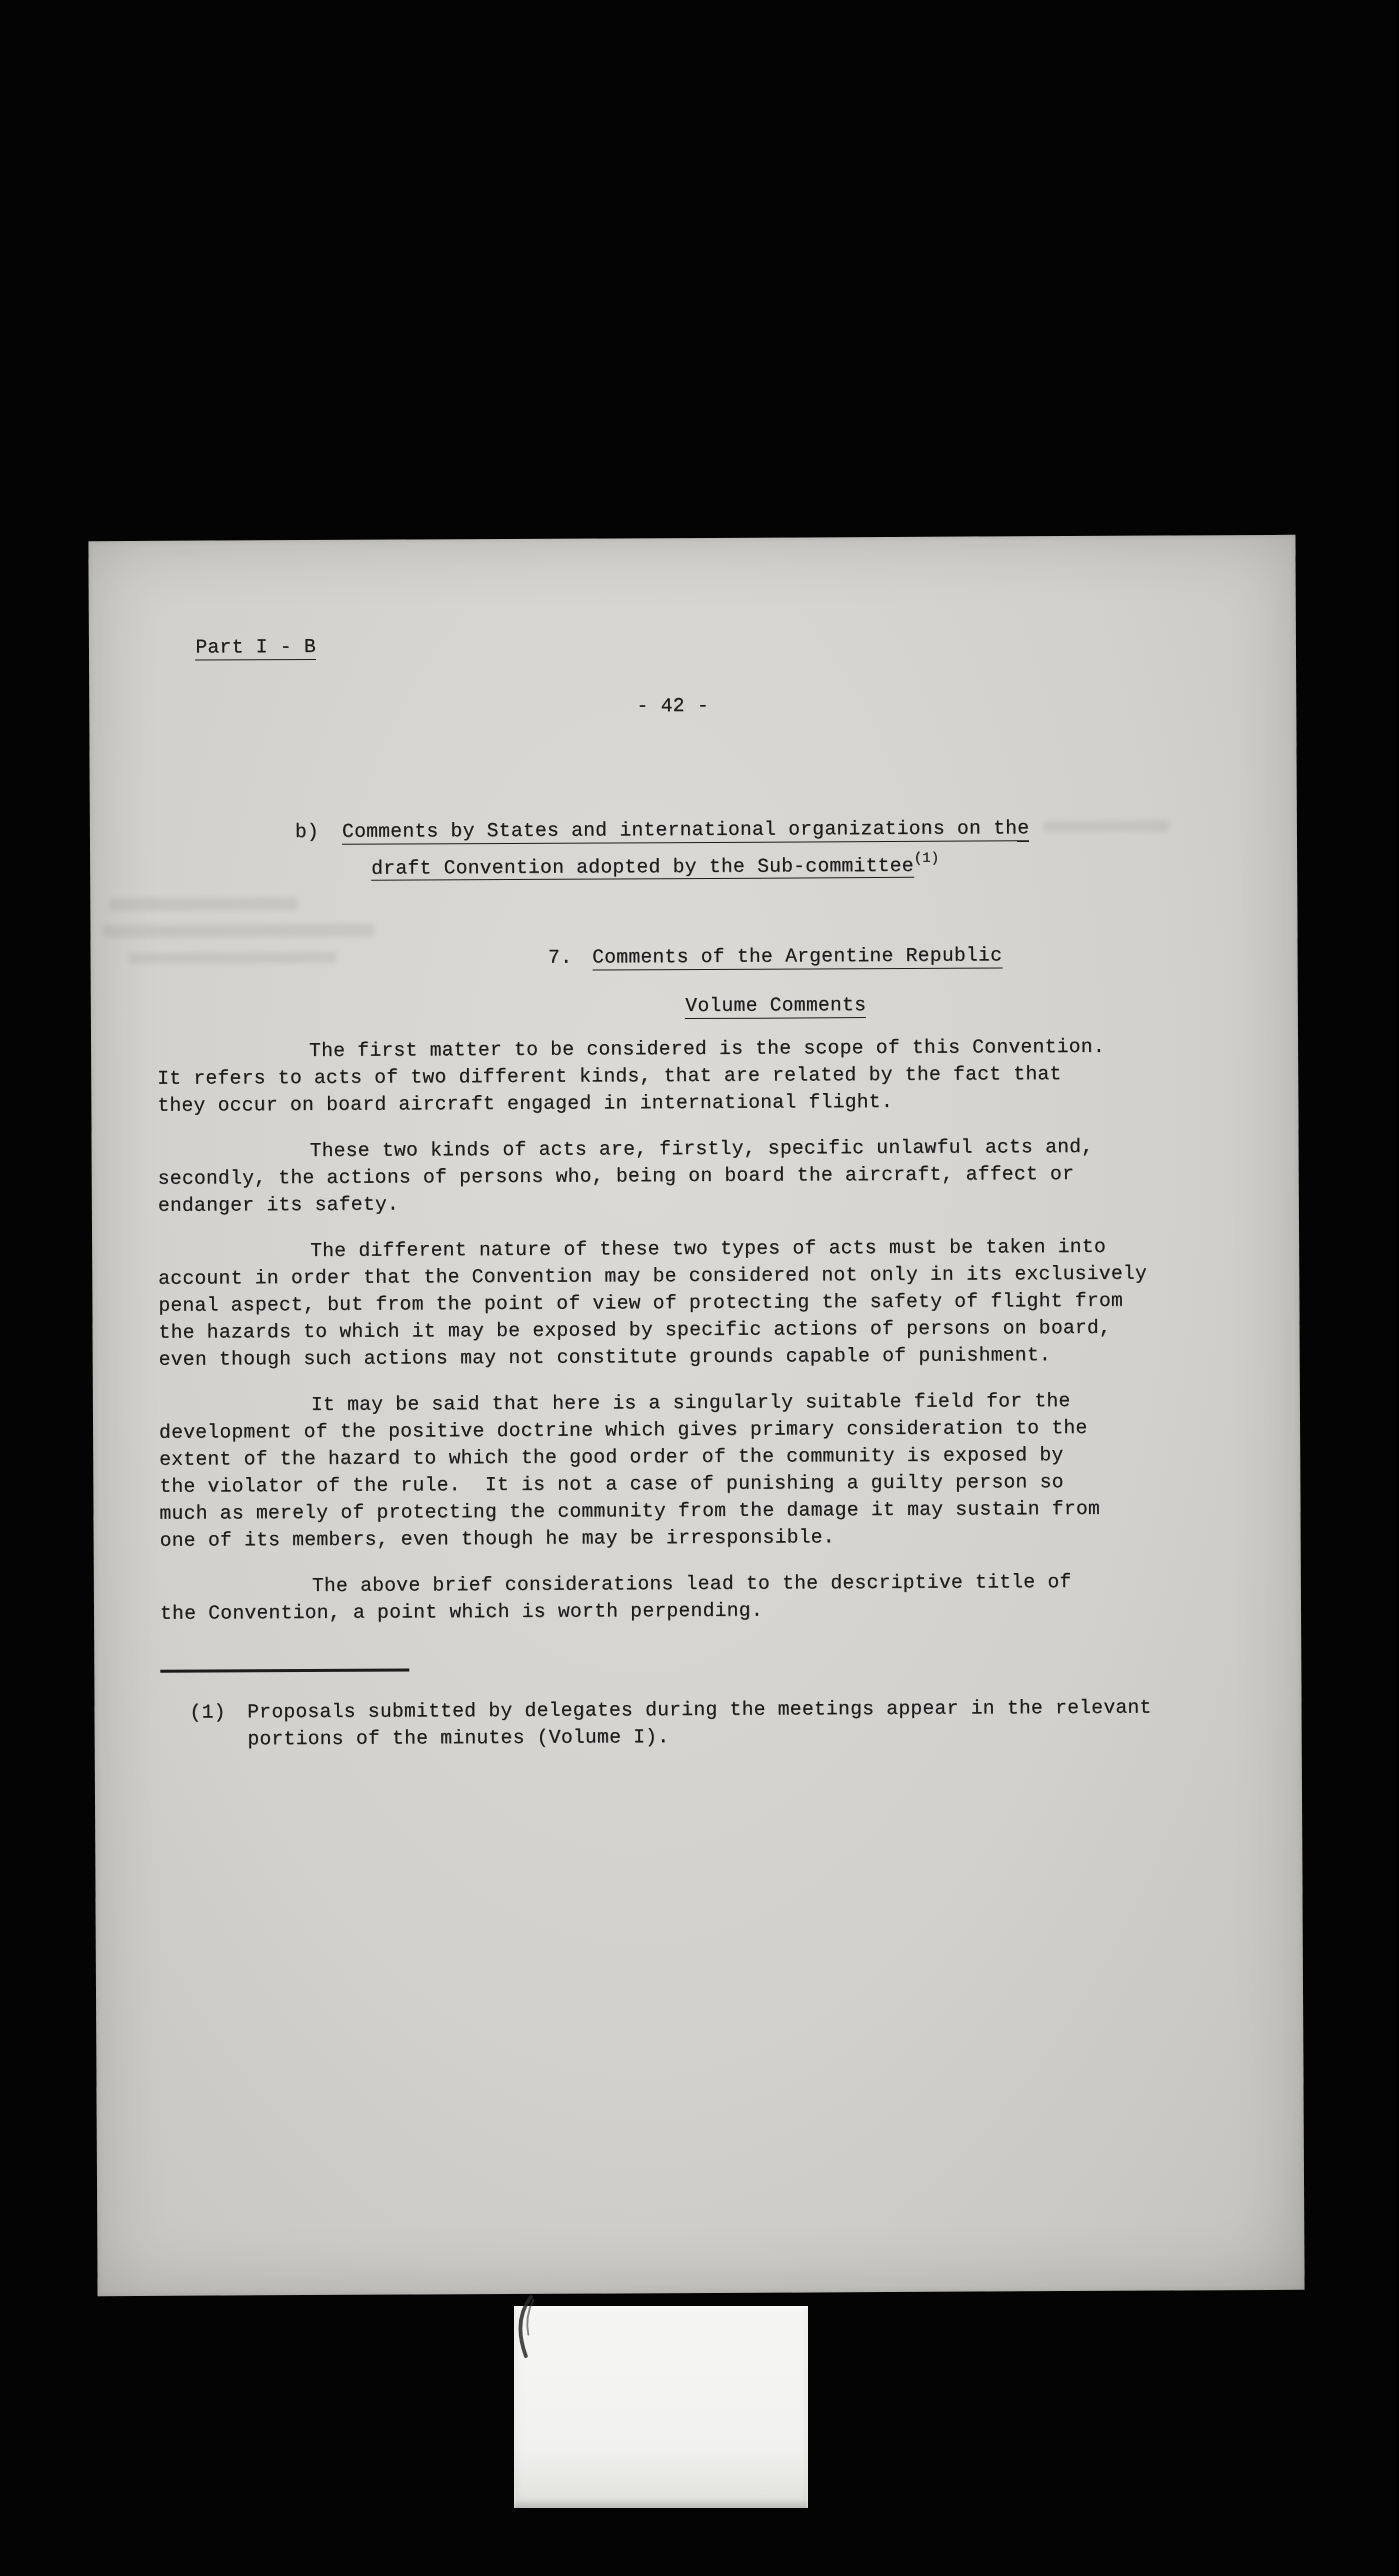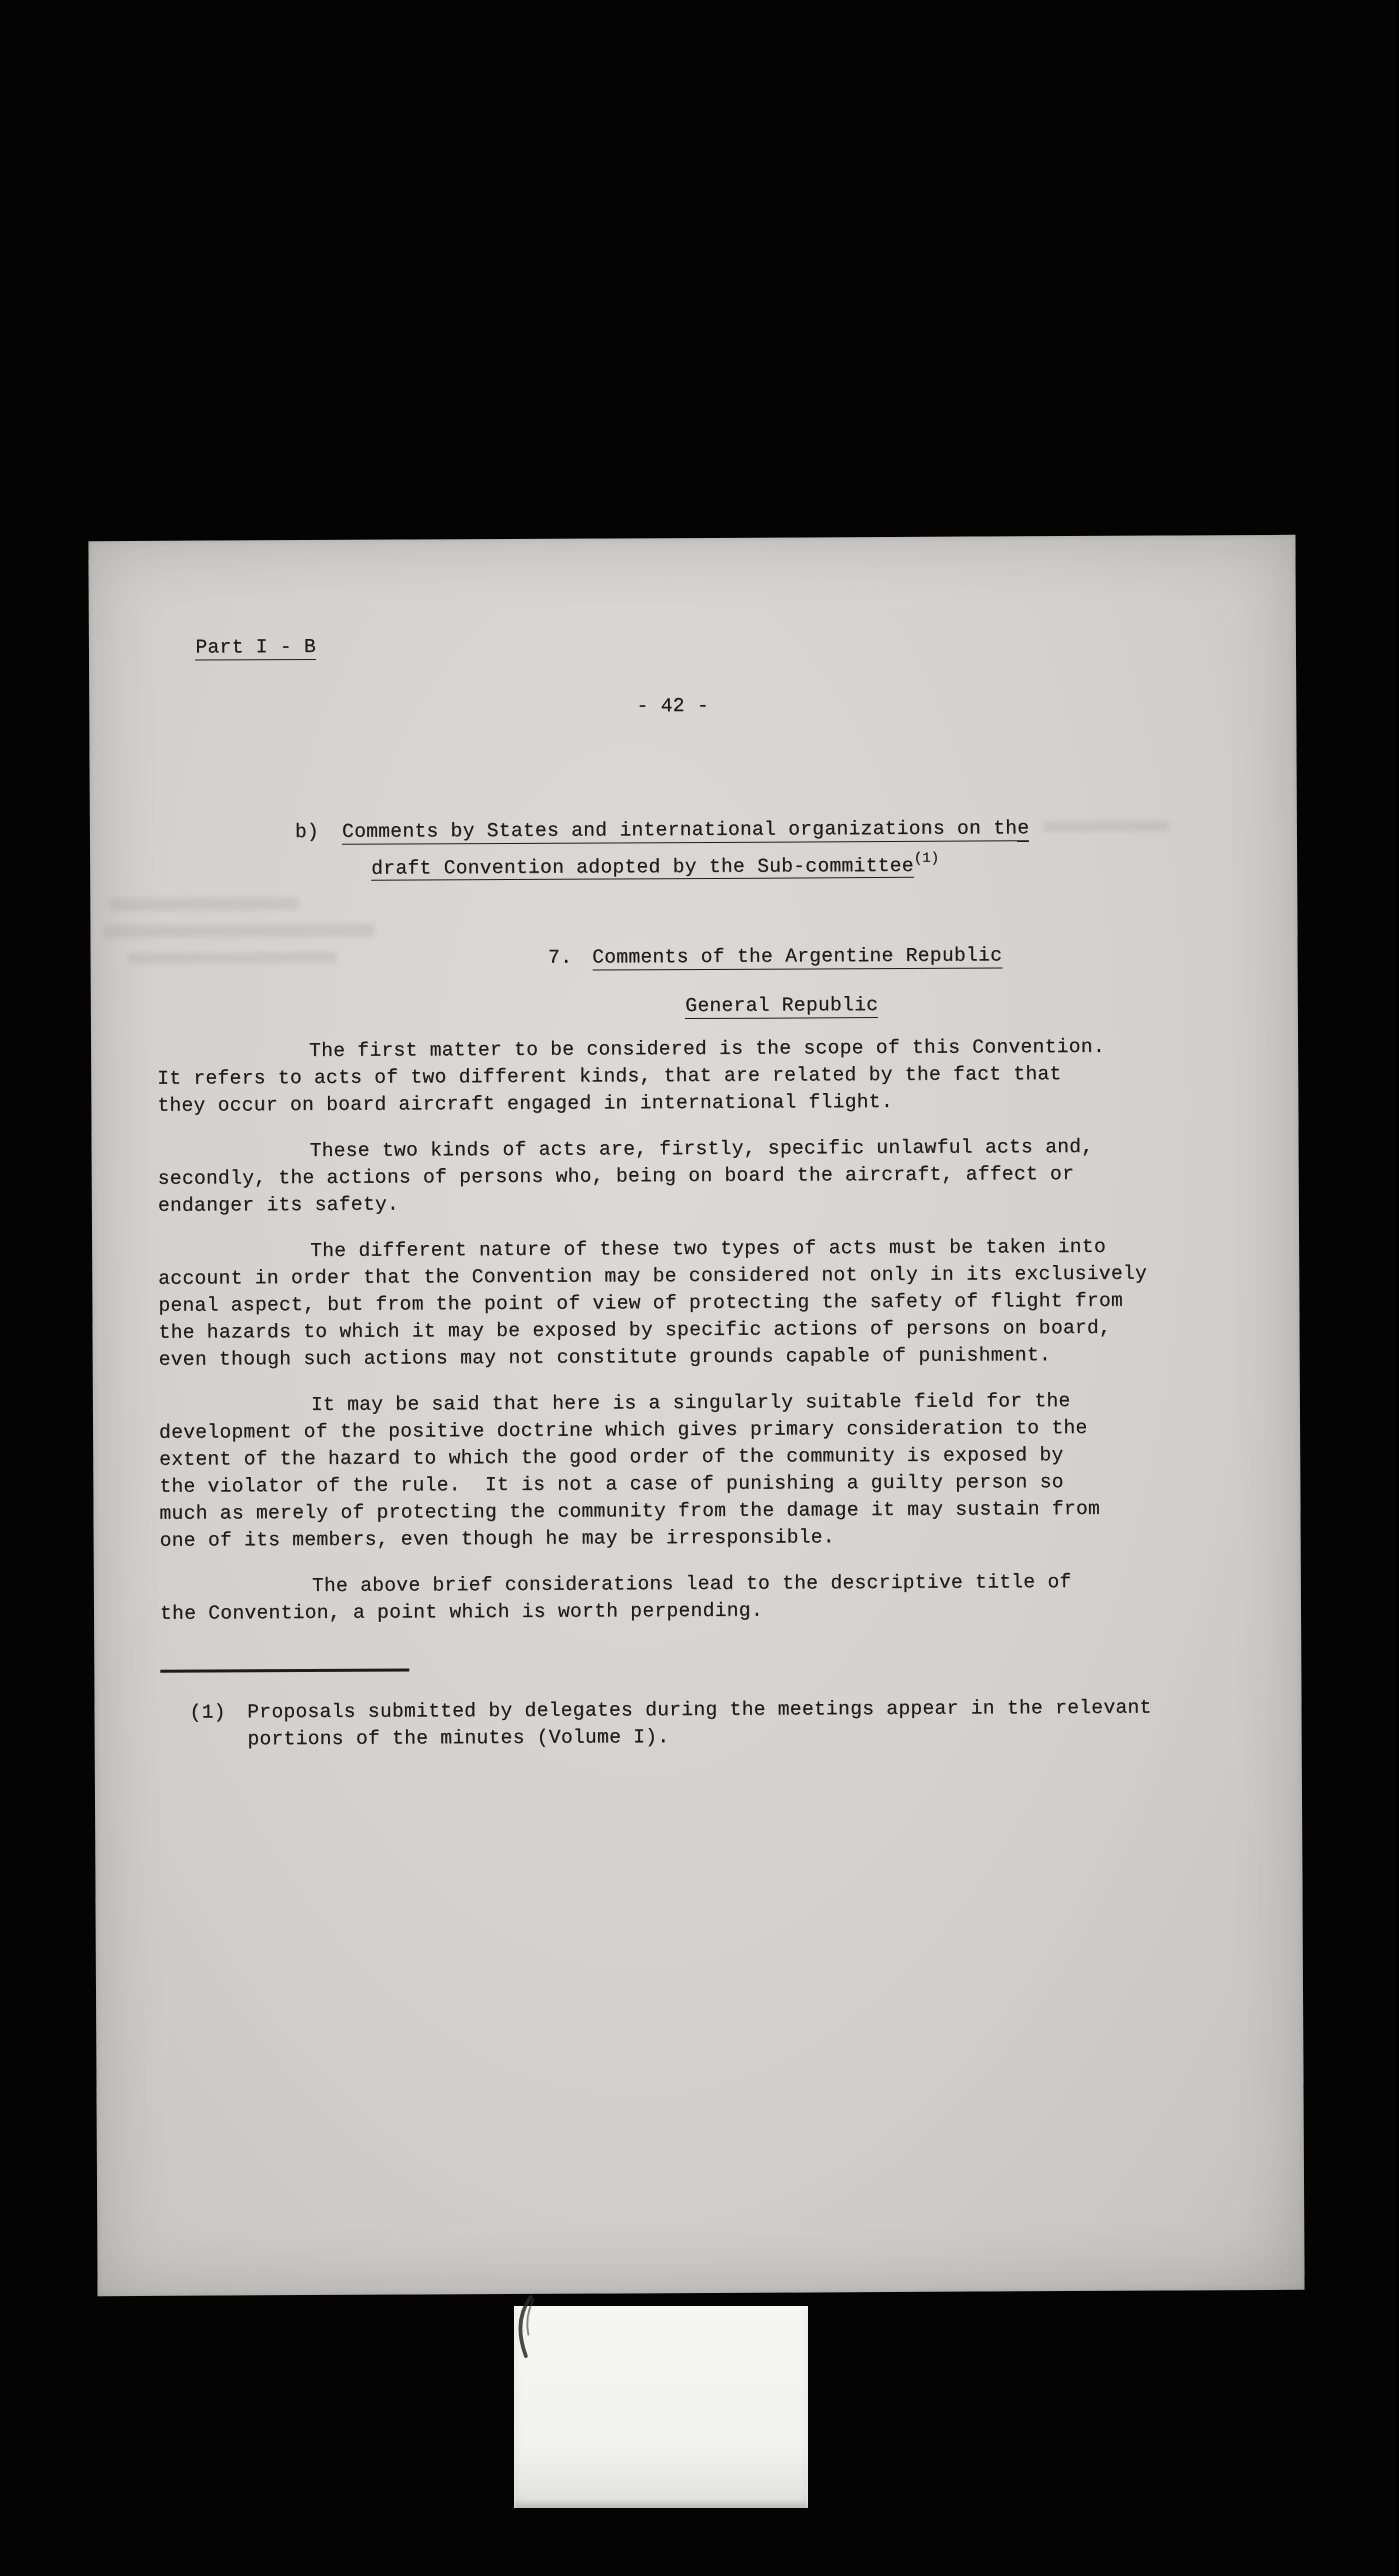--- a/index.html
+++ b/index.html
@@ -155,21 +155,21 @@
           <div class="line"><span class="u">Comments by States and international organizations on the</span></div>
           <div class="line hb-line2"><span class="u">draft Convention adopted by the Sub-committee</span><sup class="fnref">(1)</sup></div>
         </div>
       </div>
 
       <div class="sec-heading">
         <span>7.</span><span class="u sec-title">Comments of the Argentine Republic</span>
       </div>
 
       <div class="sub-heading">
-        <span class="u">General Republic</span>
+        <span class="u">Volume Comments</span>
       </div>
 
       <div class="body-text">
 
         <div class="para">
           <div class="line indent">The first matter to be considered is the scope of this Convention.</div>
           <div class="line">It refers to acts of two different kinds, that are related by the fact that</div>
           <div class="line">they occur on board aircraft engaged in international flight.</div>
         </div>
 

